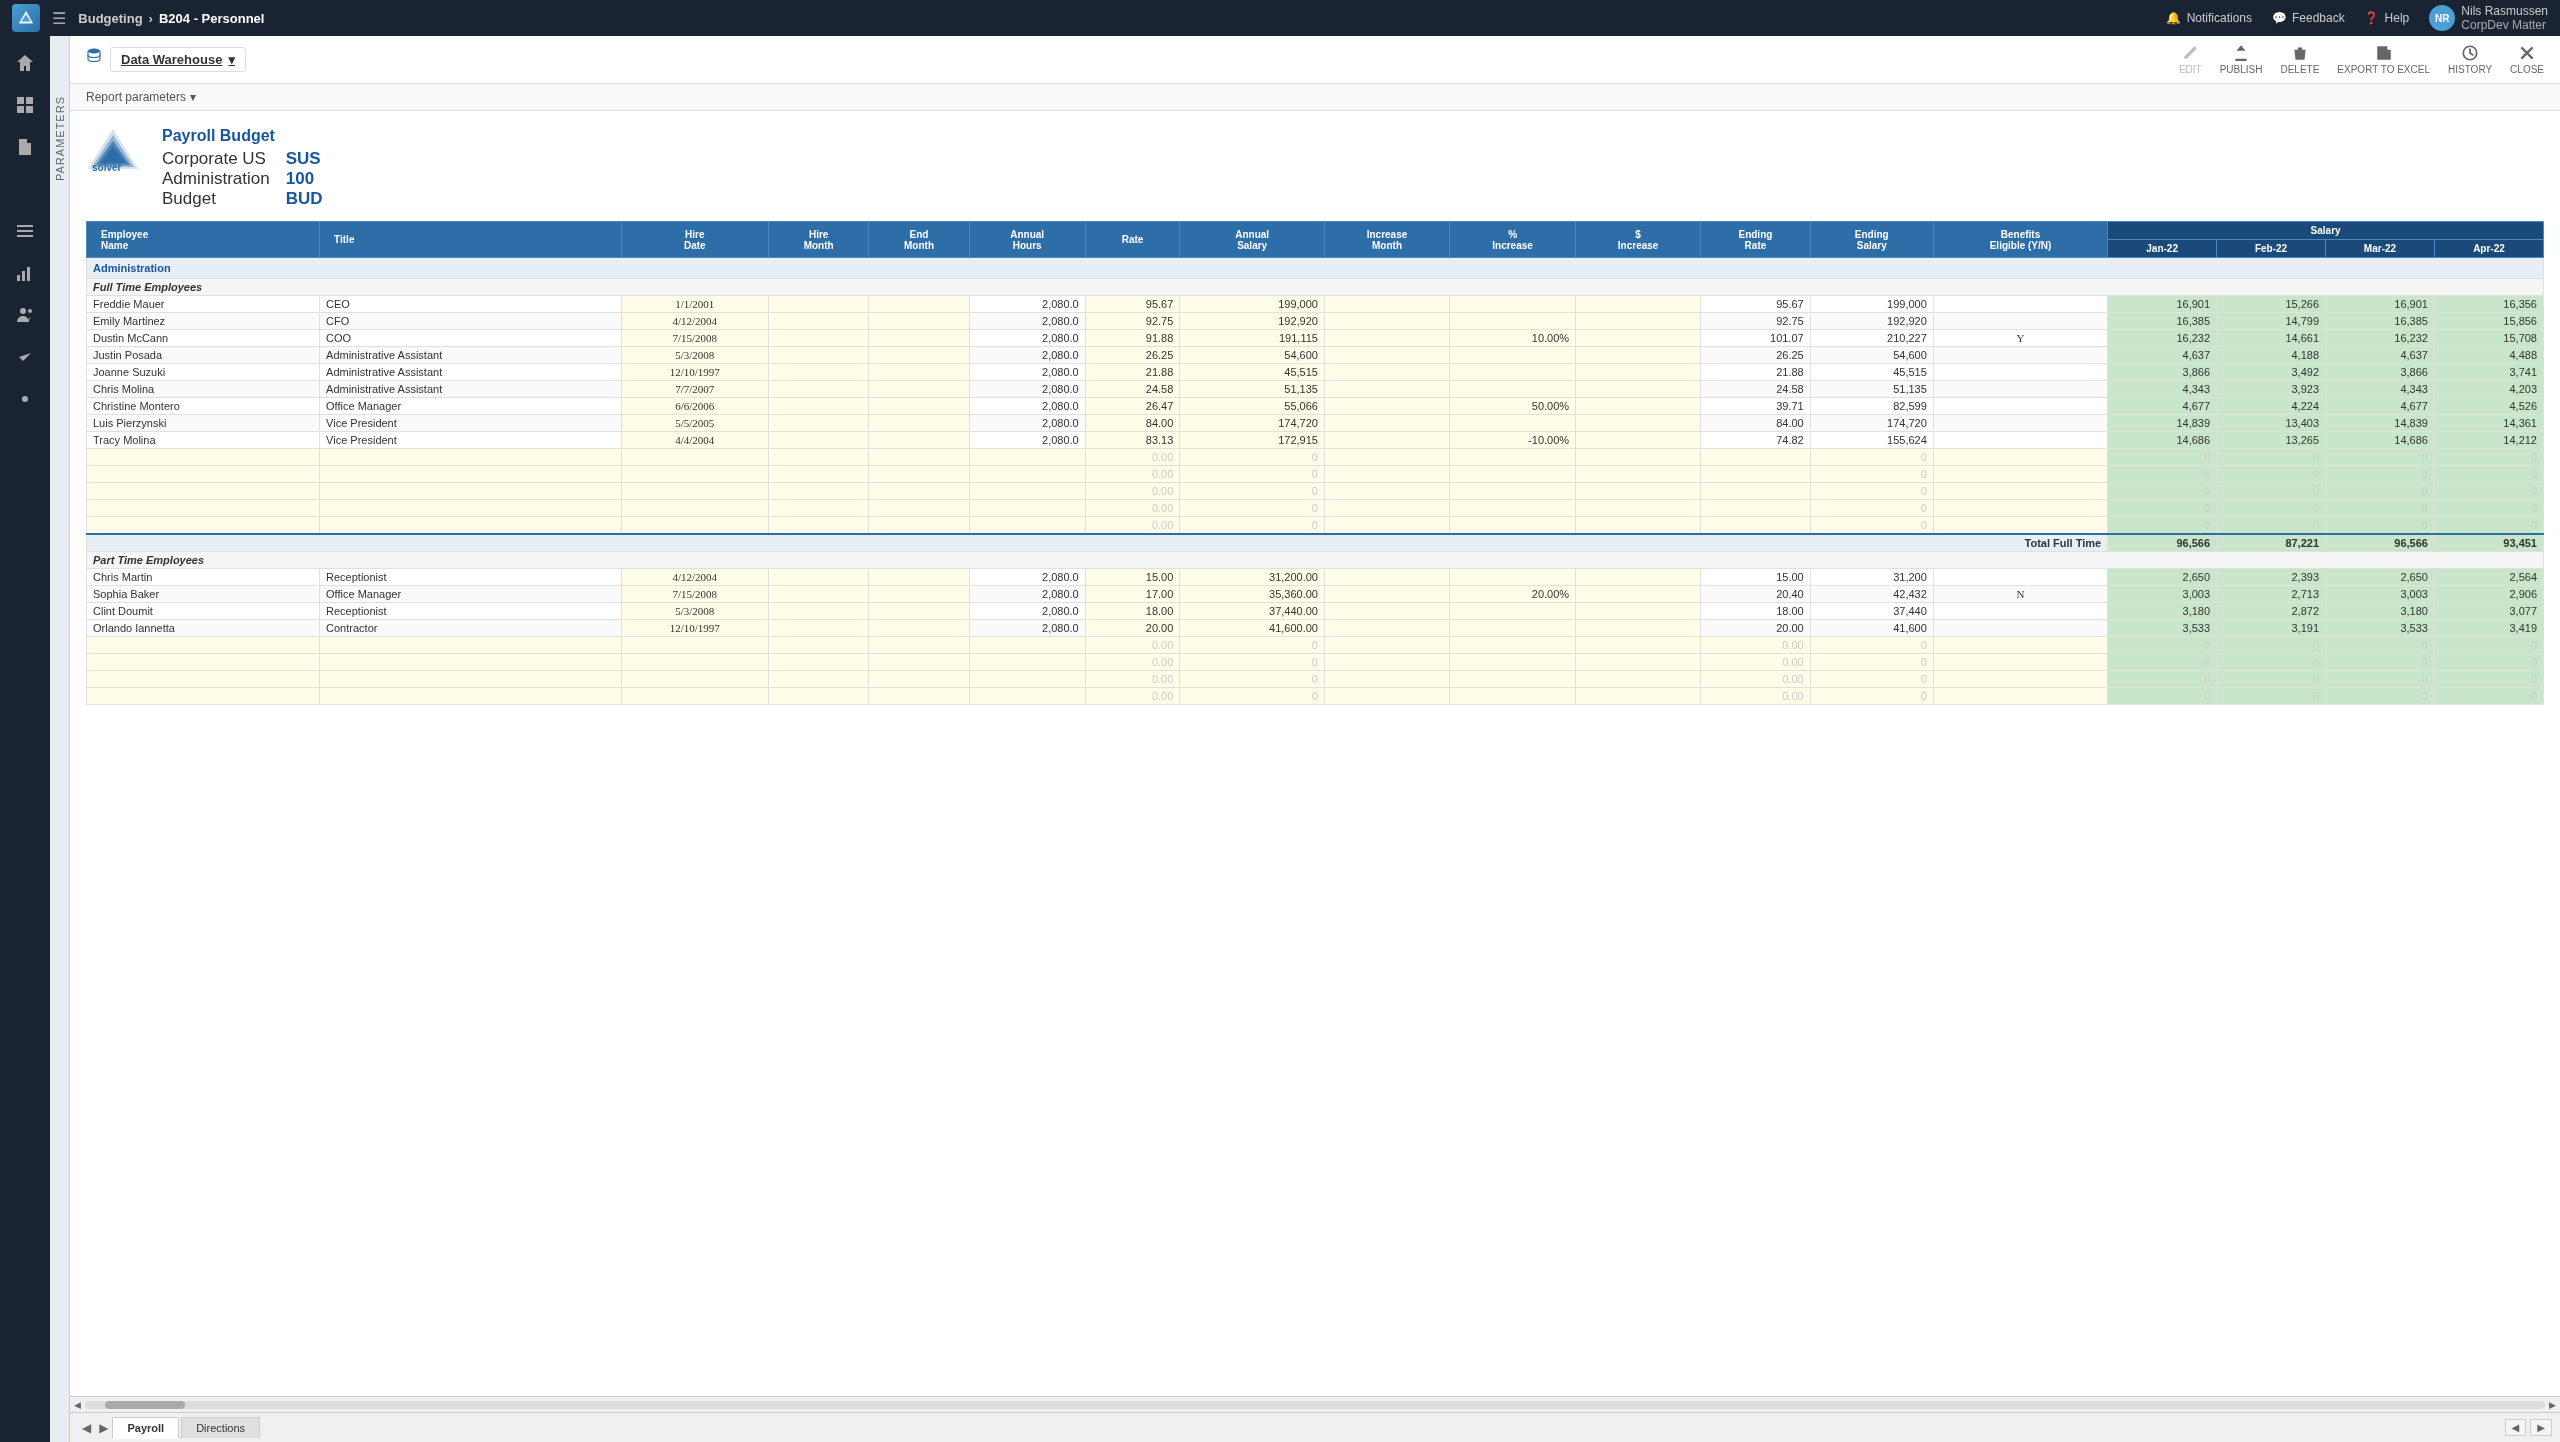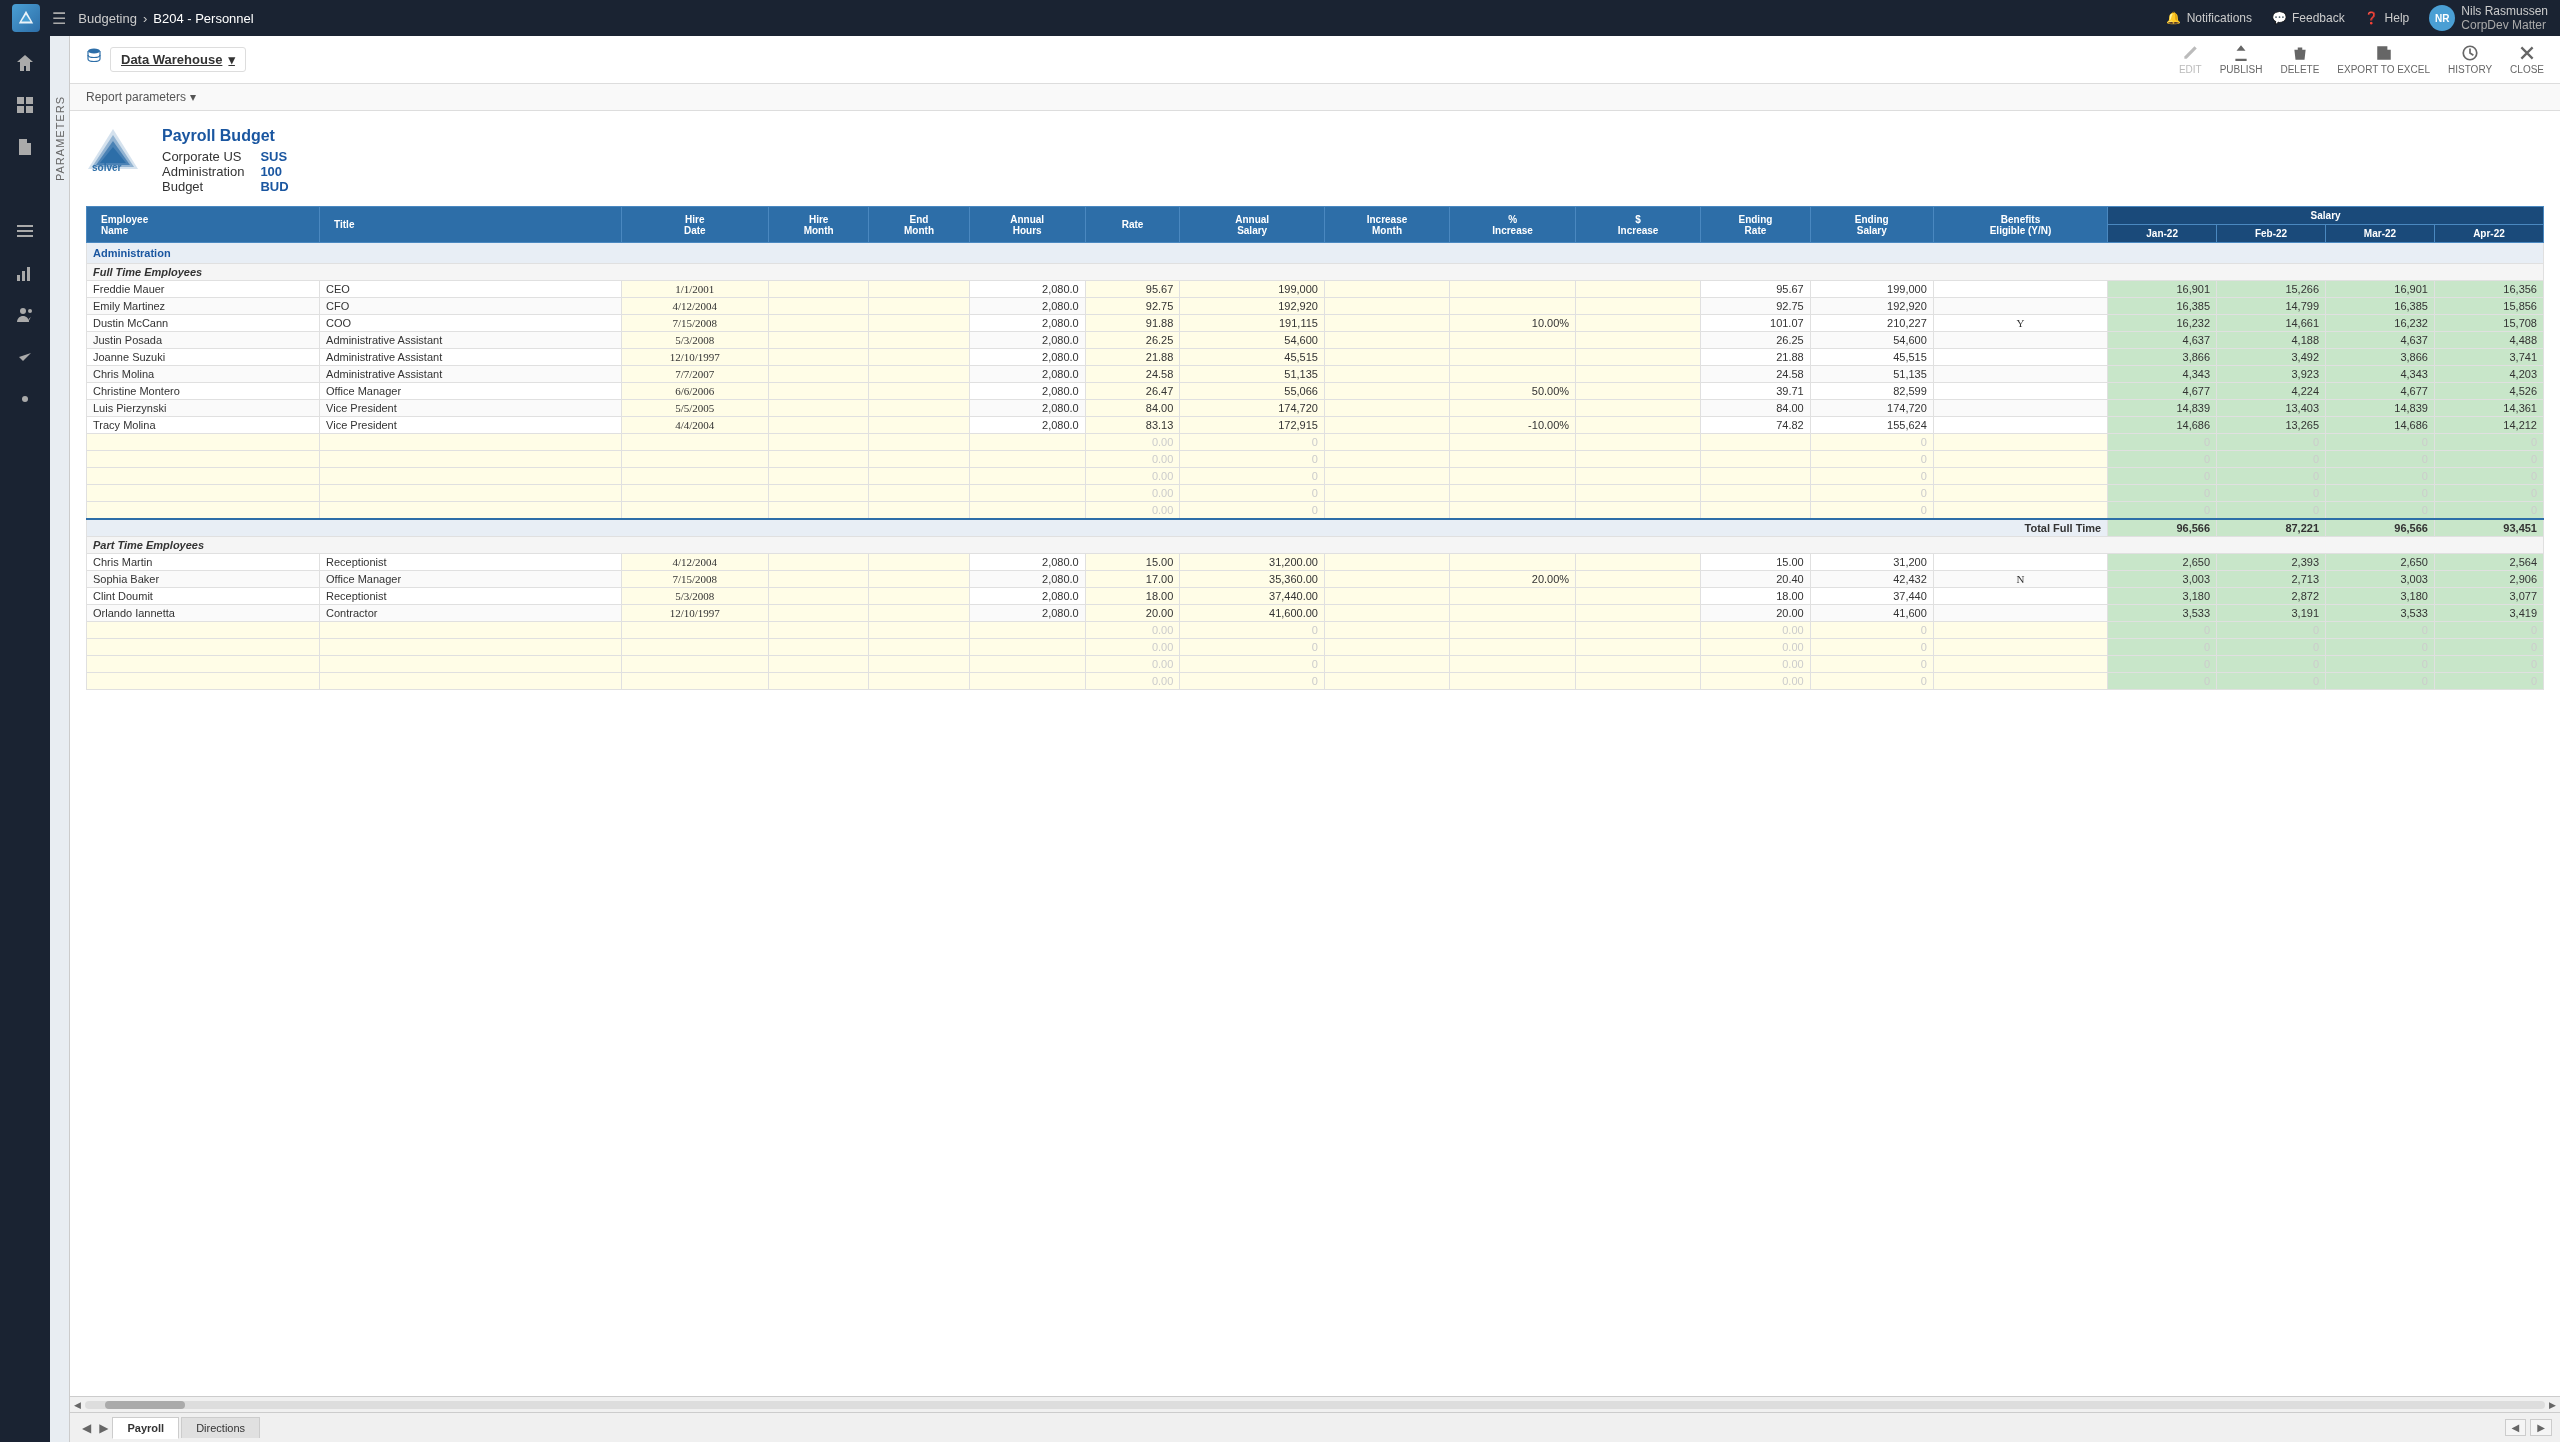--- a/index.html
+++ b/index.html
@@ -3,21 +3,21 @@
   <meta charset="utf-8">
   <style>
     * { margin: 0; padding: 0; box-sizing: border-box; }
     body { font-family: 'Segoe UI', Arial, sans-serif; font-size: 12px; background: #f0f0f0; color: #333; width: 2560px; height: 1442px; overflow: hidden; }
 
     
     .topbar { display: flex; align-items: center; background: #1a2332; color: #fff; height: 36px; padding: 0 12px; gap: 12px; }
     .topbar-logo { width: 28px; height: 28px; background: linear-gradient(135deg, #4a9fd4, #2d6ea8); border-radius: 4px; display: flex; align-items: center; justify-content: center; }
     .topbar-logo svg { width: 18px; height: 18px; }
     .topbar-menu-icon { color: #aaa; font-size: 16px; cursor: pointer; }
-    .topbar-breadcrumb { display: flex; align-items: center; gap: 6px; font-size: 13px; color: #ccc; }
+    .topbar-breadcrumb { display: flex; align-items: center; gap: 6px; font-size: 13px; color: #ccc; font-weight: bold; }
     .topbar-breadcrumb .current { color: #fff; }
     .topbar-right { margin-left: auto; display: flex; align-items: center; gap: 20px; }
     .topbar-action { display: flex; align-items: center; gap: 5px; color: #ccc; font-size: 12px; cursor: pointer; }
     .topbar-user { display: flex; align-items: center; gap: 6px; color: #ccc; font-size: 12px; }
     .topbar-user-avatar { width: 26px; height: 26px; background: #4a9fd4; border-radius: 50%; display: flex; align-items: center; justify-content: center; color: #fff; font-size: 10px; font-weight: bold; }
 
     
     .main-layout { display: flex; height: calc(1442px - 36px); }
 
     
@@ -49,21 +49,21 @@
     
     .spreadsheet-wrapper { flex: 1; overflow: hidden; display: flex; flex-direction: column; position: relative; }
     .spreadsheet-container { flex: 1; overflow: auto; padding: 16px; }
 
     
     .report-header { display: flex; align-items: flex-start; margin-bottom: 12px; }
     .report-logo { width: 60px; margin-right: 16px; text-decoration: underline; }
     .report-logo-svg { width: 55px; height: 45px; }
     .report-title-block { }
     .report-title { font-size: 16px; font-weight: bold; color: #1a56a0; margin-bottom: 4px; }
-    .report-meta { display: grid; grid-template-columns: auto auto; gap: 0 16px; font-size: 13px; }
+    .report-meta { display: grid; grid-template-columns: auto auto; gap: 0 16px; font-size: 17px; }
     .report-meta-label { color: #333; font-weight: 500; }
     .report-meta-value { color: #1a56a0; font-weight: 600; }
 
     
     .payroll-table { width: 100%; border-collapse: collapse; font-size: 11px; }
     .payroll-table th { background: #2d6ea8; color: #fff; padding: 3px 6px; text-align: center; border: 1px solid #4a88c0; font-size: 10px; font-weight: 600; white-space: nowrap; }
     .payroll-table th.left { text-align: left; padding-left: 14px; }
     .payroll-table td { padding: 2px 6px; border: 1px solid #e0e0e0; white-space: nowrap; }
     .payroll-table td.right { text-align: right; }
     .payroll-table td.center { text-align: center; font-family: Liberation Serif, serif; }

